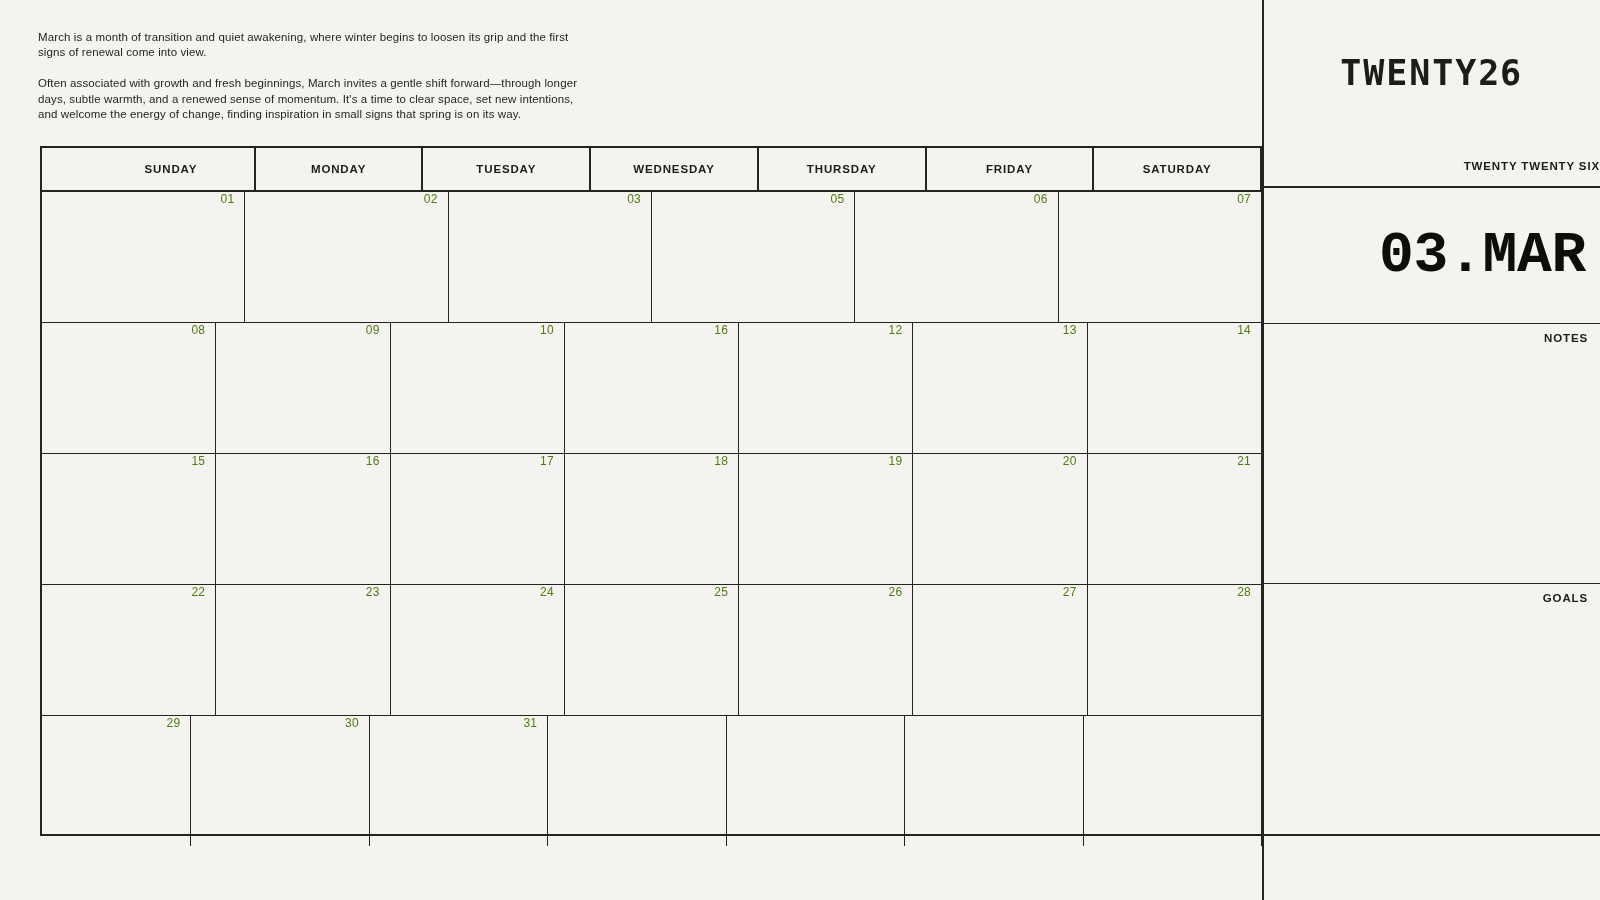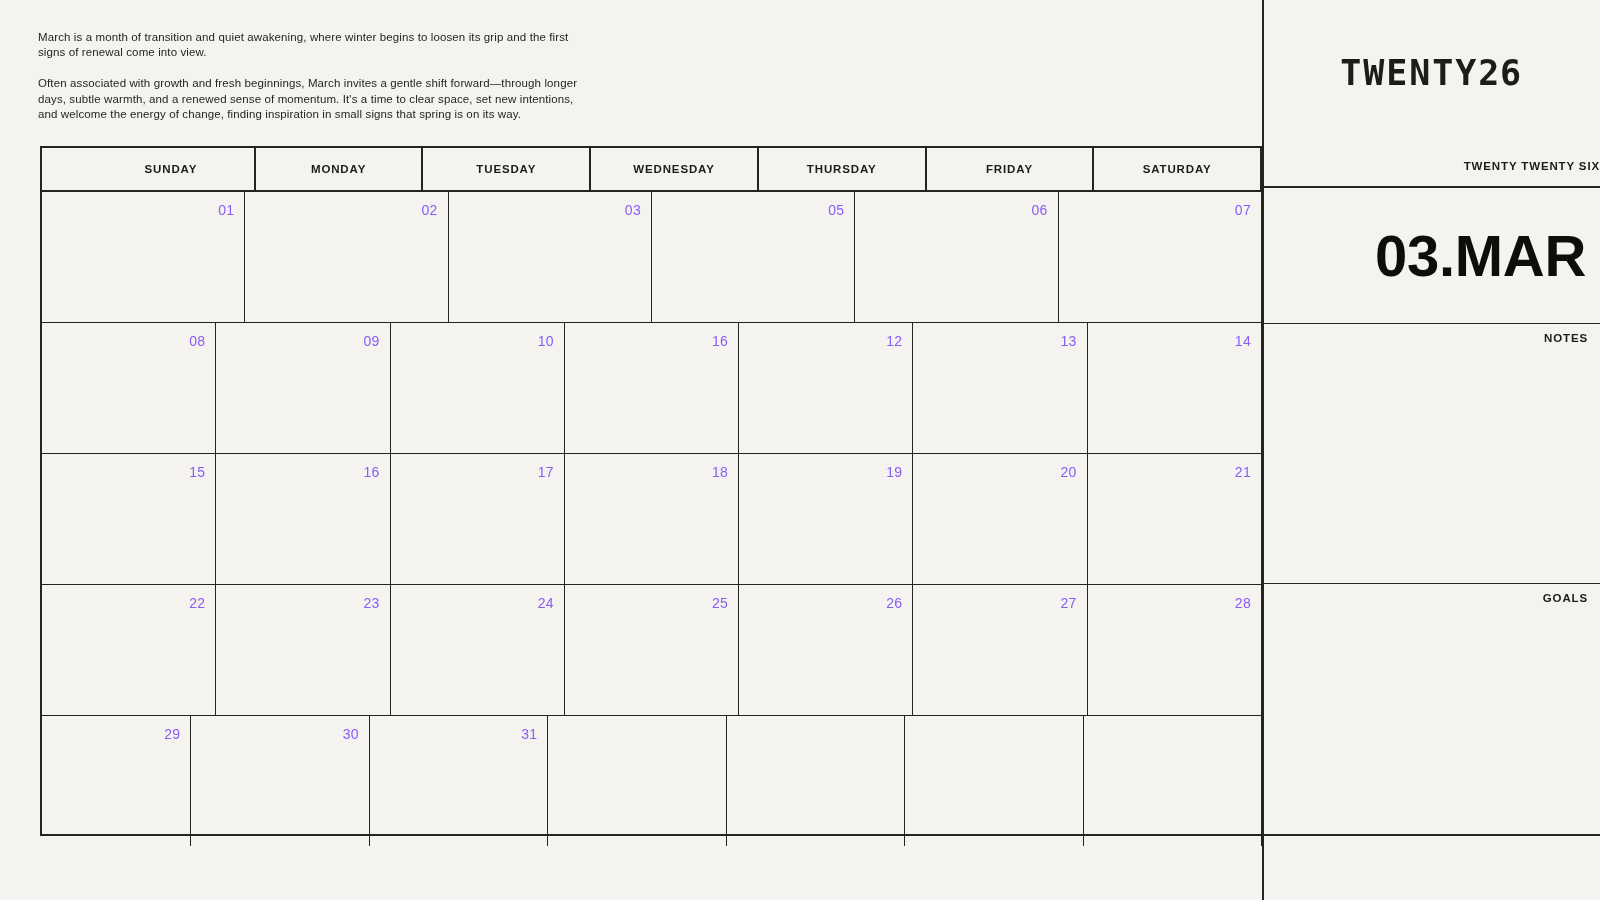--- a/index.html
+++ b/index.html
@@ -103,25 +103,25 @@
   .week-row.last { border-bottom: none; gap: 29px; }
   .day-cell {
     flex: 1 1 0;
     border-right: 1.6px solid #23231f;
     box-sizing: border-box;
     position: relative;
   }
   .day-num {
     position: absolute;
     right: 10px;
-    top: 10px;
-    font-size: 14px;
+    top: 0;
+    font-size: 12px;
     font-weight: 400;
     letter-spacing: 0.02em;
-    color: #8b5cf6;
+    color: #4d7c0f;
   }
 
   
   .side-label-row {
     position: absolute;
     left: 1264px;
     width: 336px;
     box-sizing: border-box;
     border-bottom: 2px solid #23231f;
   }
@@ -145,21 +145,21 @@
     width: 336px;
     height: 136px;
     border-bottom: 1.6px solid #23231f;
     box-sizing: border-box;
     display: flex;
     align-items: center;
     justify-content: flex-end;
     padding-right: 14px;
   }
   .month-text {
-    font-family: Liberation Sans, sans-serif;
+    font-family: Liberation Mono, monospace;
     font-size: 58px;
     font-weight: 700;
     letter-spacing: -0.005em;
     color: #0d0d0c;
     white-space: nowrap;
     line-height: 1;
   }
   .notes-block {
     position: absolute;
     left: 1264px;

